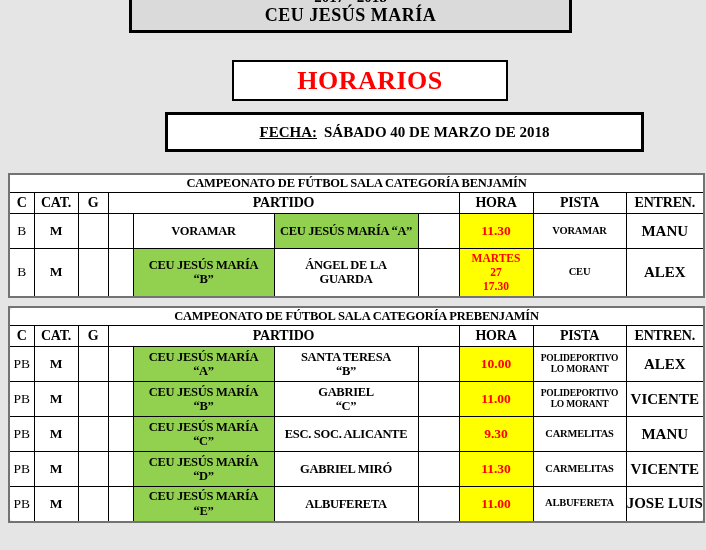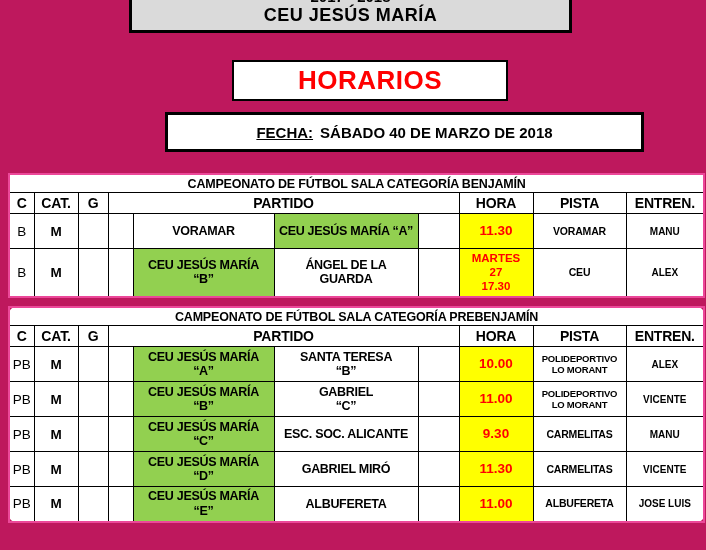--- a/index.html
+++ b/index.html
@@ -1,56 +1,56 @@
 <!DOCTYPE html>
 <html style="--green: #92D050; --yellow: #FFFF00; --red: #FF0000; --gray: #DADADA;"><head>
 <meta charset="utf-8">
 <style>
   html,body{margin:0;padding:0;background:#fff;}
-  .page{position:relative;width:706px;height:550px;background:#be185d;overflow:hidden;
-        font-family:Liberation Sans, sans-serif;color:#000;}
+  .page{position:relative;width:706px;height:550px;background:#e5e5e5;overflow:hidden;
+        font-family:Liberation Serif, serif;color:#000;}
 
   
   .season-box{position:absolute;box-sizing:border-box;left:129px;top:-15px;width:443px;height:48px;
               border:3px solid #000;background:var(--gray,#DADADA);text-align:center;}
   .season-line{font-size:15px;font-weight:bold;line-height:18px;}
   .club-line{font-size:18px;font-weight:bold;line-height:18px;letter-spacing:0.5px;}
 
   
   .title-box{position:absolute;box-sizing:border-box;left:232px;top:60px;width:276px;height:41px;
              border:2px solid #000;display:flex;align-items:center;justify-content:center;background:#fff;}
   .title-text{color:var(--red,#FF0000);font-size:26px;font-weight:bold;letter-spacing:0.5px;}
 
   
   .date-box{position:absolute;box-sizing:border-box;left:165px;top:112px;width:479px;height:40px;
             border:3px solid #000;display:flex;align-items:center;justify-content:center;
             font-size:15px;font-weight:bold;background:#fff;}
   .date-label{text-decoration:underline;margin-right:7px;}
 
   
   table{position:absolute;left:8px;width:695px;border-collapse:collapse;table-layout:fixed;
-        border:2px solid #ec4899;background:#fff;}
+        border:2px solid #737373;background:#fff;}
   #table1{top:173px;}
   #table2{top:306px;border-radius:10px;}
   td,th{border:1px solid #000;text-align:center;vertical-align:middle;padding:0;overflow:hidden;}
   .title-row td{font-size:12.5px;font-weight:bold;height:17px;letter-spacing:-0.2px;}
   .head-row th{font-size:14px;font-weight:bold;height:20px;letter-spacing:-0.2px;}
   tr.r35{height:35px;}
   tr.r48{height:48px;}
   .c-cell{font-size:13.5px;font-weight:normal;}
   .cat-cell{font-size:13.5px;font-weight:bold;}
   .g-cell,.spacer{font-size:11px;}
   .team-cell{font-size:12.5px;font-weight:bold;letter-spacing:-0.3px;white-space:pre-line;line-height:1.15;}
   .green{background:var(--green,#92D050);}
   .time-cell{background:var(--yellow,#FFFF00);color:var(--red,#FF0000);
              font-size:13.5px;font-weight:bold;white-space:pre-line;line-height:1.2;}
   .time-cell.multi{font-size:11.5px;line-height:1.25;}
   .venue-cell{font-size:10.5px;font-weight:bold;white-space:pre-line;line-height:1.2;letter-spacing:-0.2px;}
   .venue-cell.two-line{font-size:9.5px;}
-  .coach-cell{font-size:10px;font-weight:bold;}
+  .coach-cell{font-size:15px;font-weight:bold;}
 </style>
 </head>
 <body>
 
 <div class="page">
 
   <div class="season-box">
     <div class="season-line">2017  -  2018</div>
     <div class="club-line">CEU JESÚS MARÍA</div>
   </div>

